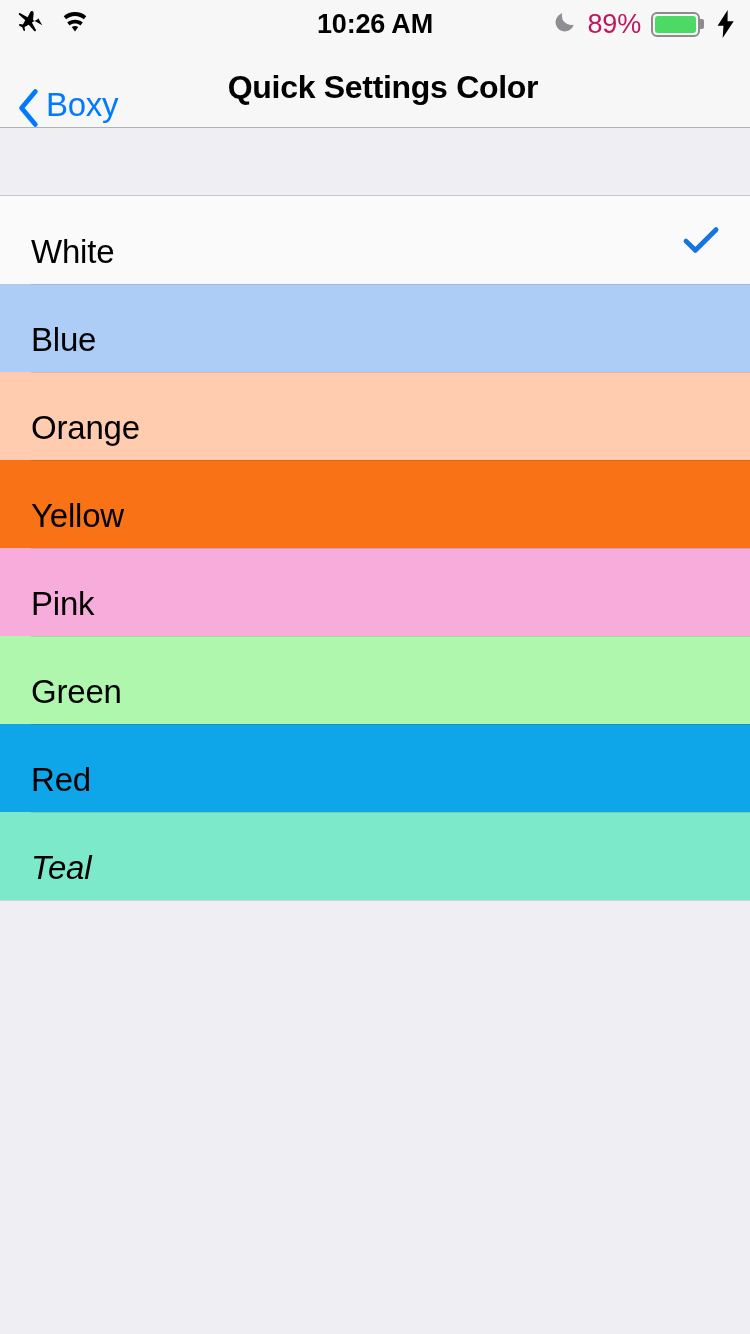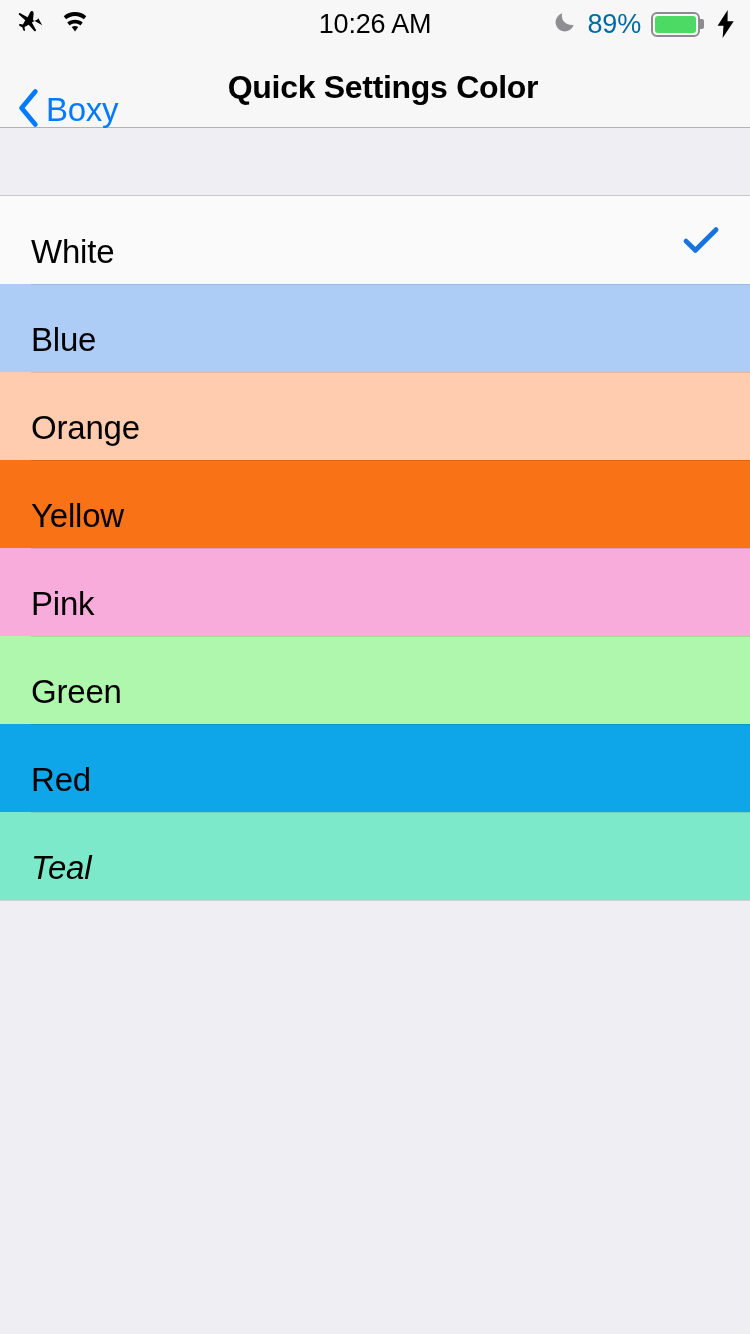--- a/index.html
+++ b/index.html
@@ -24,24 +24,24 @@
   .status-right{
     position:absolute; right:14px; top:0; height:48px;
     display:flex; align-items:center; gap:10px;
   }
   .status-center{
     position:absolute; left:0; right:0; top:0; height:48px;
     display:flex; align-items:center; justify-content:center;
     pointer-events:none;
   }
   .status-time{
-    font-size:27px; font-weight:400; color:#000; letter-spacing:-0.2px;
+    font-size:27px; font-weight:700; color:#000; letter-spacing:-0.2px;
   }
   .battery-pct{
-    font-size:27px; color:#0369a1; letter-spacing:-0.2px;
+    font-size:27px; color:#be185d; letter-spacing:-0.2px;
   }
   .battery-shell{
     position:relative;
     width:49px; height:25px;
     border:2.5px solid #8C8C90;
     border-radius:6px;
     display:flex; align-items:center;
     padding:2px;
   }
   .battery-shell::after{
@@ -60,21 +60,21 @@
 
   
   .nav-bar{
     position:relative;
     height:80px;
     background:#F7F7F7;
     border-bottom:1px solid #B2B2B2;
     display:flex; align-items:center;
   }
   .nav-back{
-    display:flex; align-items:center; gap:4px;
+    display:flex; gap:4px;
     padding-left:14px;
     cursor:pointer;
     margin-top:45px;
   }
   .nav-back-label{
     font-size:33px; color:#007AFF; letter-spacing:-0.3px;
   }
   .nav-title{
     position:absolute; left:16px; right:0;
     text-align:center;

